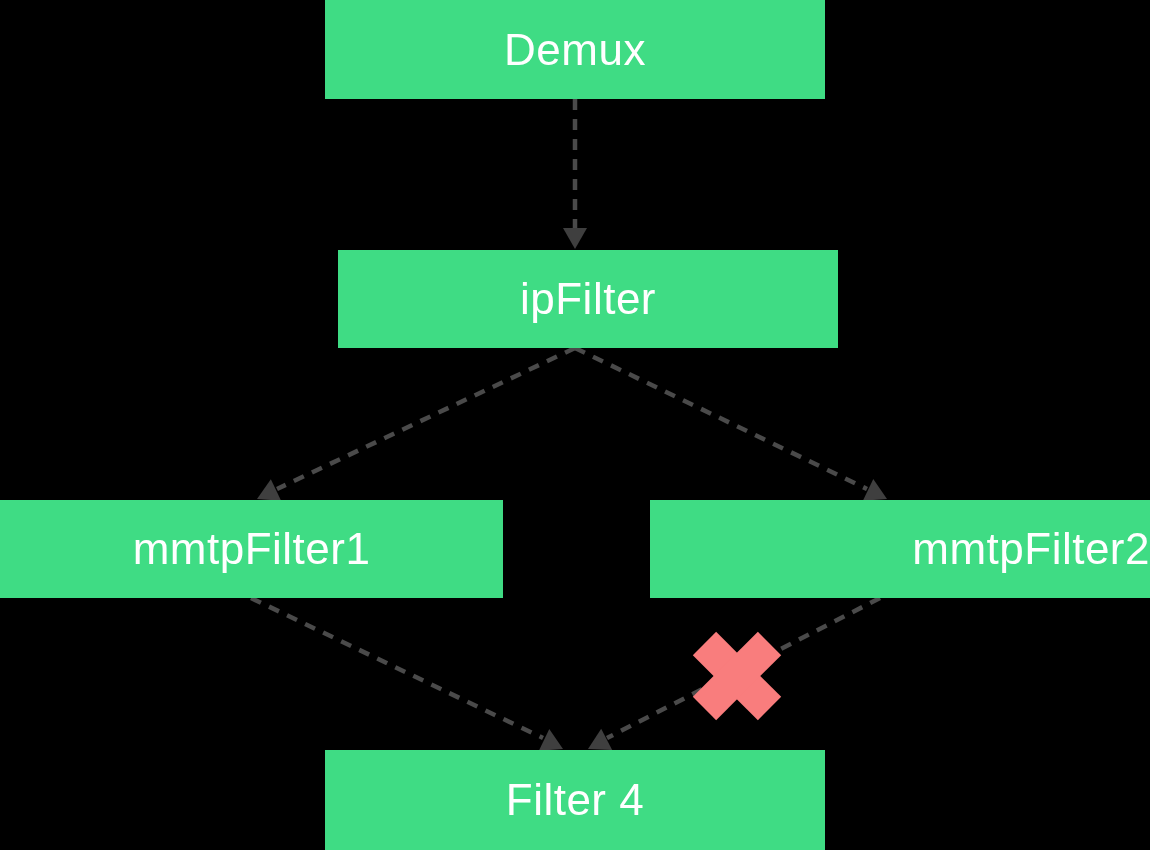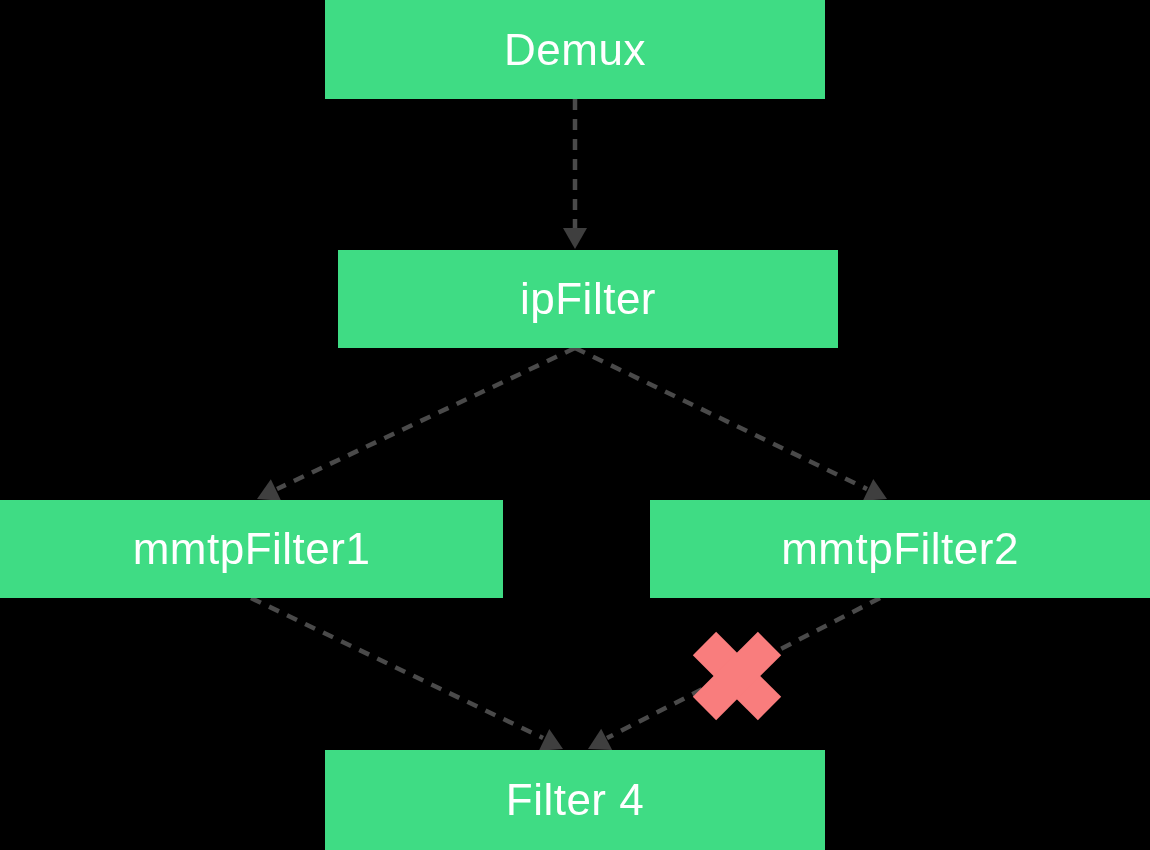--- a/index.html
+++ b/index.html
@@ -47,21 +47,21 @@
     display: flex;
     align-items: center;
     justify-content: center;
     font-size: 44px;
     font-weight: 400;
     letter-spacing: 0.5px;
   }
   .node-demux       { left: 325px; top: 0px;   width: 500px; height: 99px; }
   .node-ipfilter    { left: 325px; top: 250px; width: 500px; height: 98px; margin-left: 13px; }
   .node-mmtpfilter1 { left: 0px;   top: 500px; width: 503px; height: 98px; }
-  .node-mmtpfilter2 { left: 650px; top: 500px; width: 500px; height: 98px; }
+  .node-mmtpfilter2 { left: 650px; top: 500px; width: 500px; height: 98px; justify-content: flex-end; }
   .node-filter4     { left: 325px; top: 750px; width: 500px; height: 100px; justify-content: center; }
 </style>
 </head>
 <body>
 
 <div class="canvas">
 
   <svg class="edges-layer" viewBox="0 0 1150 850" xmlns="http://www.w3.org/2000/svg">
 
     <line class="edge-line" x1="575" y1="99" x2="575" y2="228"></line>

